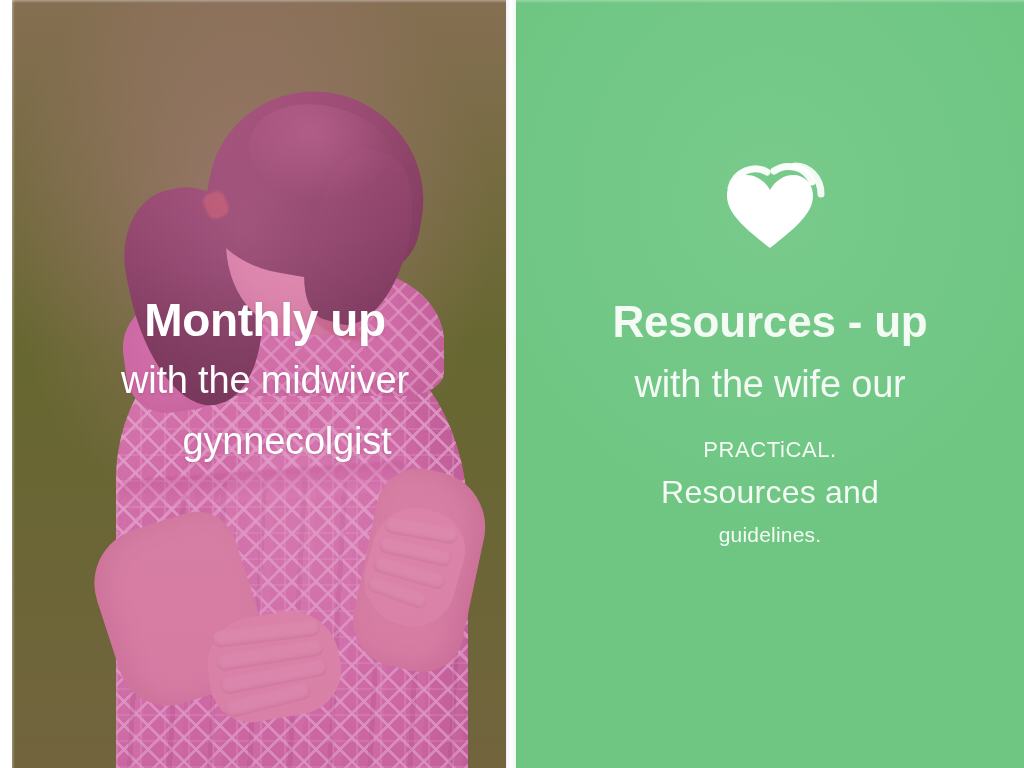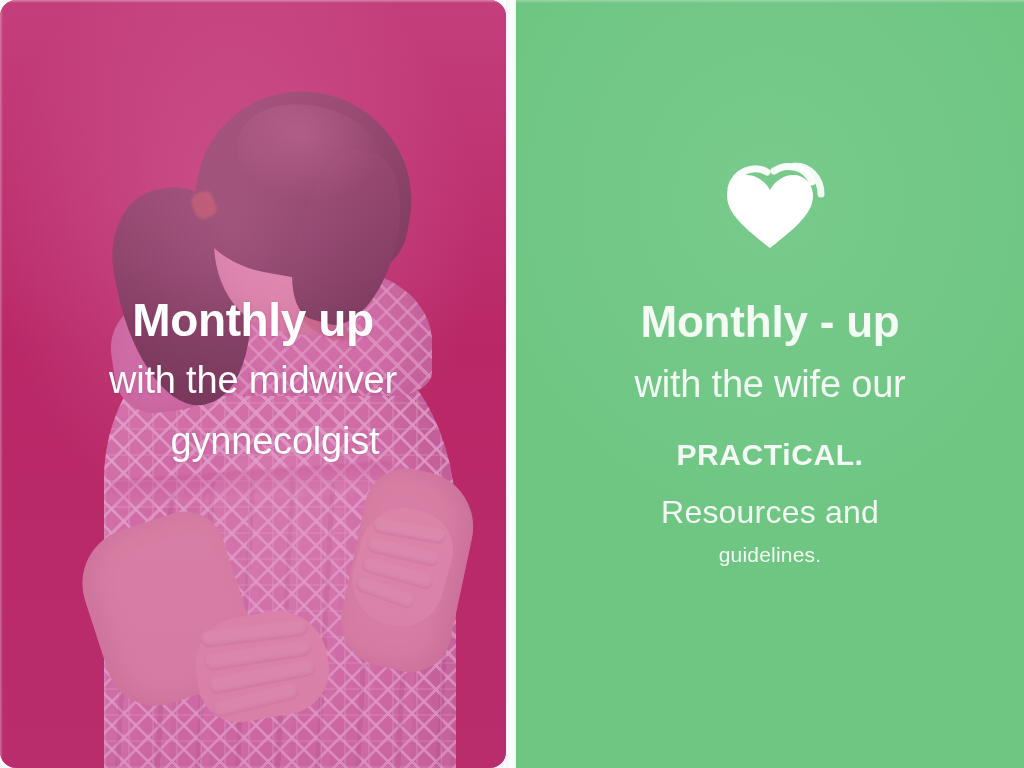--- a/index.html
+++ b/index.html
@@ -16,27 +16,26 @@
     position: relative;
     width: 1024px;
     height: 768px;
     overflow: hidden;
     background: #ffffff;
   }
 
   
   .panel-left {
     position: absolute;
-    left: 0;
+    left: 12px;
     top: 0;
     width: 506px;
     height: 768px;
-    background: #be185d;
+    background: #4d7c0f;
     overflow: hidden;
-    border-radius: 16px;
   }
   .panel-left .tint-wash {
     position: absolute;
     inset: 0;
     background:
       radial-gradient(ellipse 70% 55% at 46% 30%, rgba(226,140,190,0.35) 0%, rgba(206,106,168,0) 70%),
       linear-gradient(180deg, rgba(220,125,180,0.30) 0%, rgba(198,96,160,0.10) 45%, rgba(196,94,158,0.25) 100%);
     pointer-events: none;
   }
   .panel-left .edge-top-light {
@@ -493,25 +492,25 @@
   }
   .right-line-2 {
     font-size: 38px;
     font-weight: 400;
     letter-spacing: -0.2px;
     line-height: 1.1;
     margin-bottom: 32px;
     text-align: center;
   }
   .right-line-3 {
-    font-size: 30px;
-    font-weight: 700;
+    font-size: 22px;
+    font-weight: 400;
     letter-spacing: 0.6px;
     line-height: 1.12;
-    margin-bottom: 23px;
+    margin-bottom: 12px;
   }
   .right-line-4 {
     font-size: 32px;
     font-weight: 400;
     letter-spacing: 0.2px;
     line-height: 1.12;
     margin-bottom: 12px;
   }
   .right-line-5 {
     font-size: 21px;
@@ -595,21 +594,21 @@
     <div class="heart-icon">
       <svg width="118" height="92" viewBox="0 0 118 92" xmlns="http://www.w3.org/2000/svg" aria-hidden="true">
         <path d="M59 88 C36 70, 16 54, 16 36 C16 23, 25 15, 36 15 C45 15, 54 21, 59 30 C64 21, 73 15, 82 15 C93 15, 102 23, 102 36 C102 54, 82 70, 59 88 Z" fill="#ffffff"></path>
         <path d="M20 28 C24 12, 42 4, 56 12" stroke="#ffffff" stroke-width="7" stroke-linecap="round" fill="none" opacity="0.95"></path>
         <path d="M63 11 C76 2, 95 7, 101 22" stroke="#ffffff" stroke-width="7" stroke-linecap="round" fill="none" opacity="0.95"></path>
         <path d="M84 6 C98 6, 110 18, 110 34" stroke="#ffffff" stroke-width="7" stroke-linecap="round" fill="none" opacity="0.9"></path>
       </svg>
     </div>
 
     <div class="right-text">
-      <div class="right-line-1">Monthly - up</div>
+      <div class="right-line-1">Resources - up</div>
       <div class="right-line-2">with the wife our</div>
       <div class="right-line-3">PRACTiCAL.</div>
       <div class="right-line-4">Resources and</div>
       <div class="right-line-5">guidelines.</div>
     </div>
   </div>
 
 </div>
 
 </body></html>

